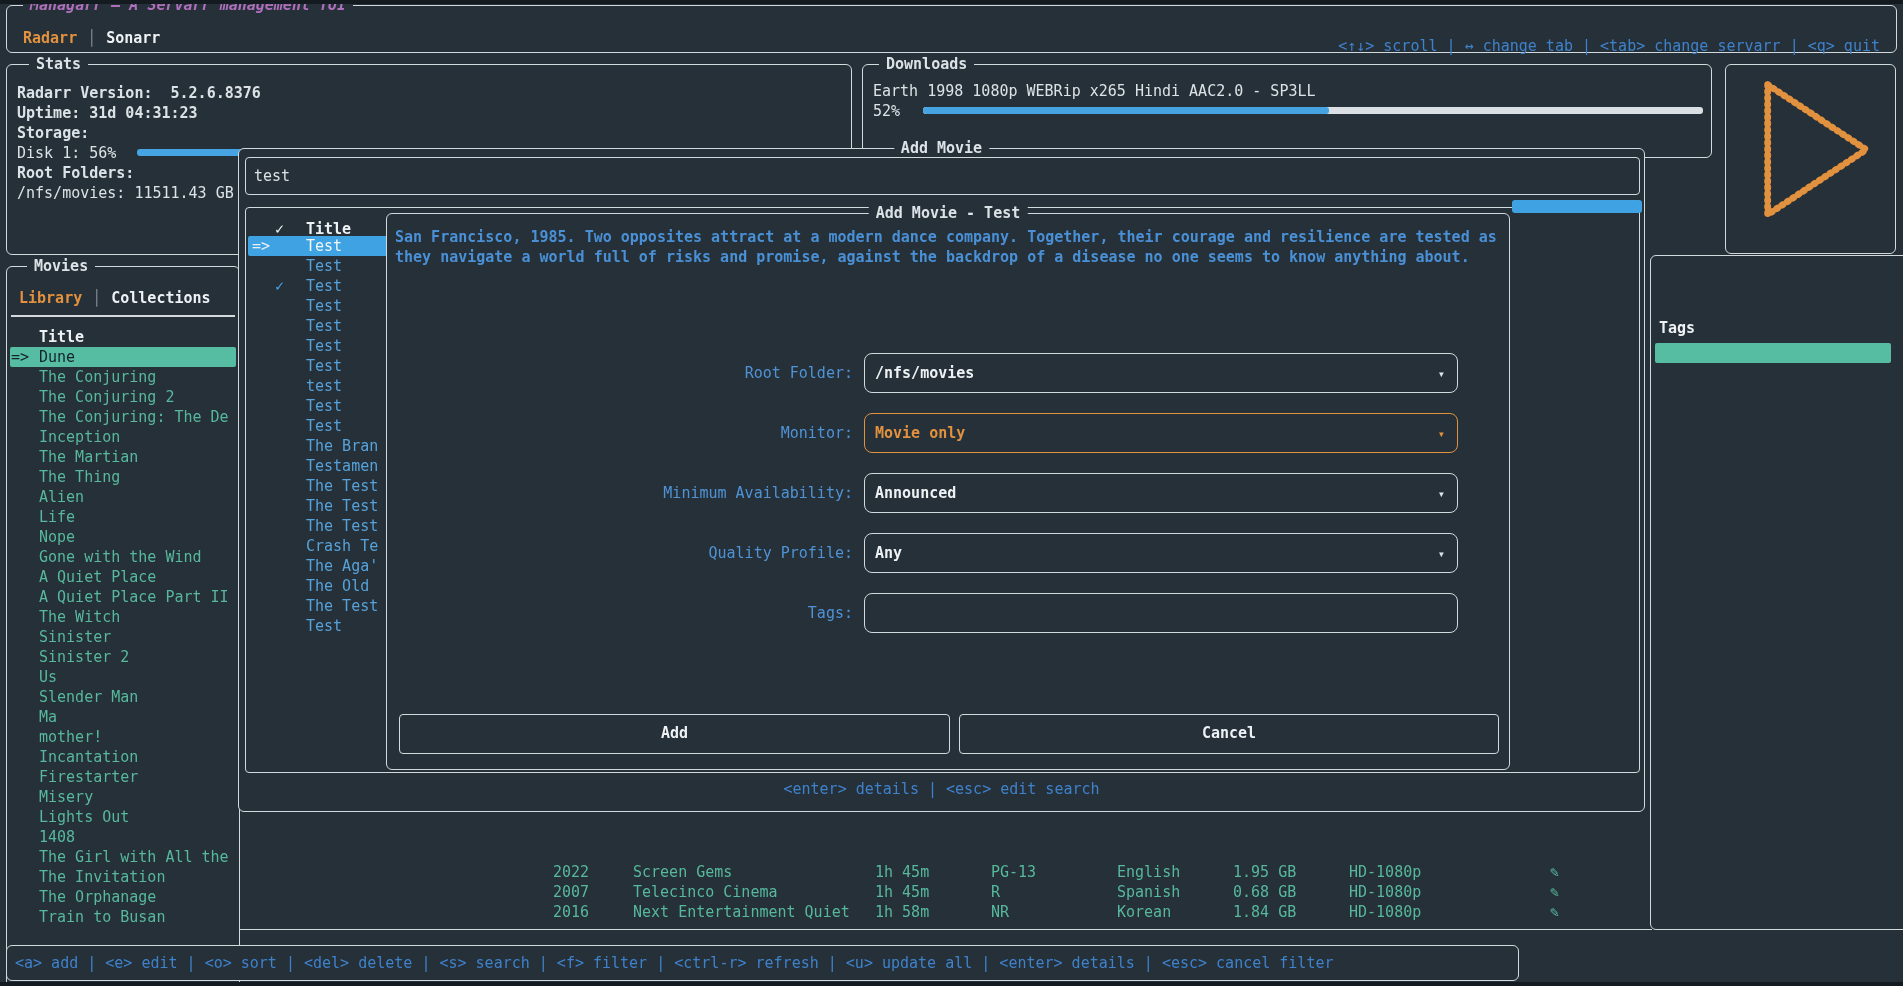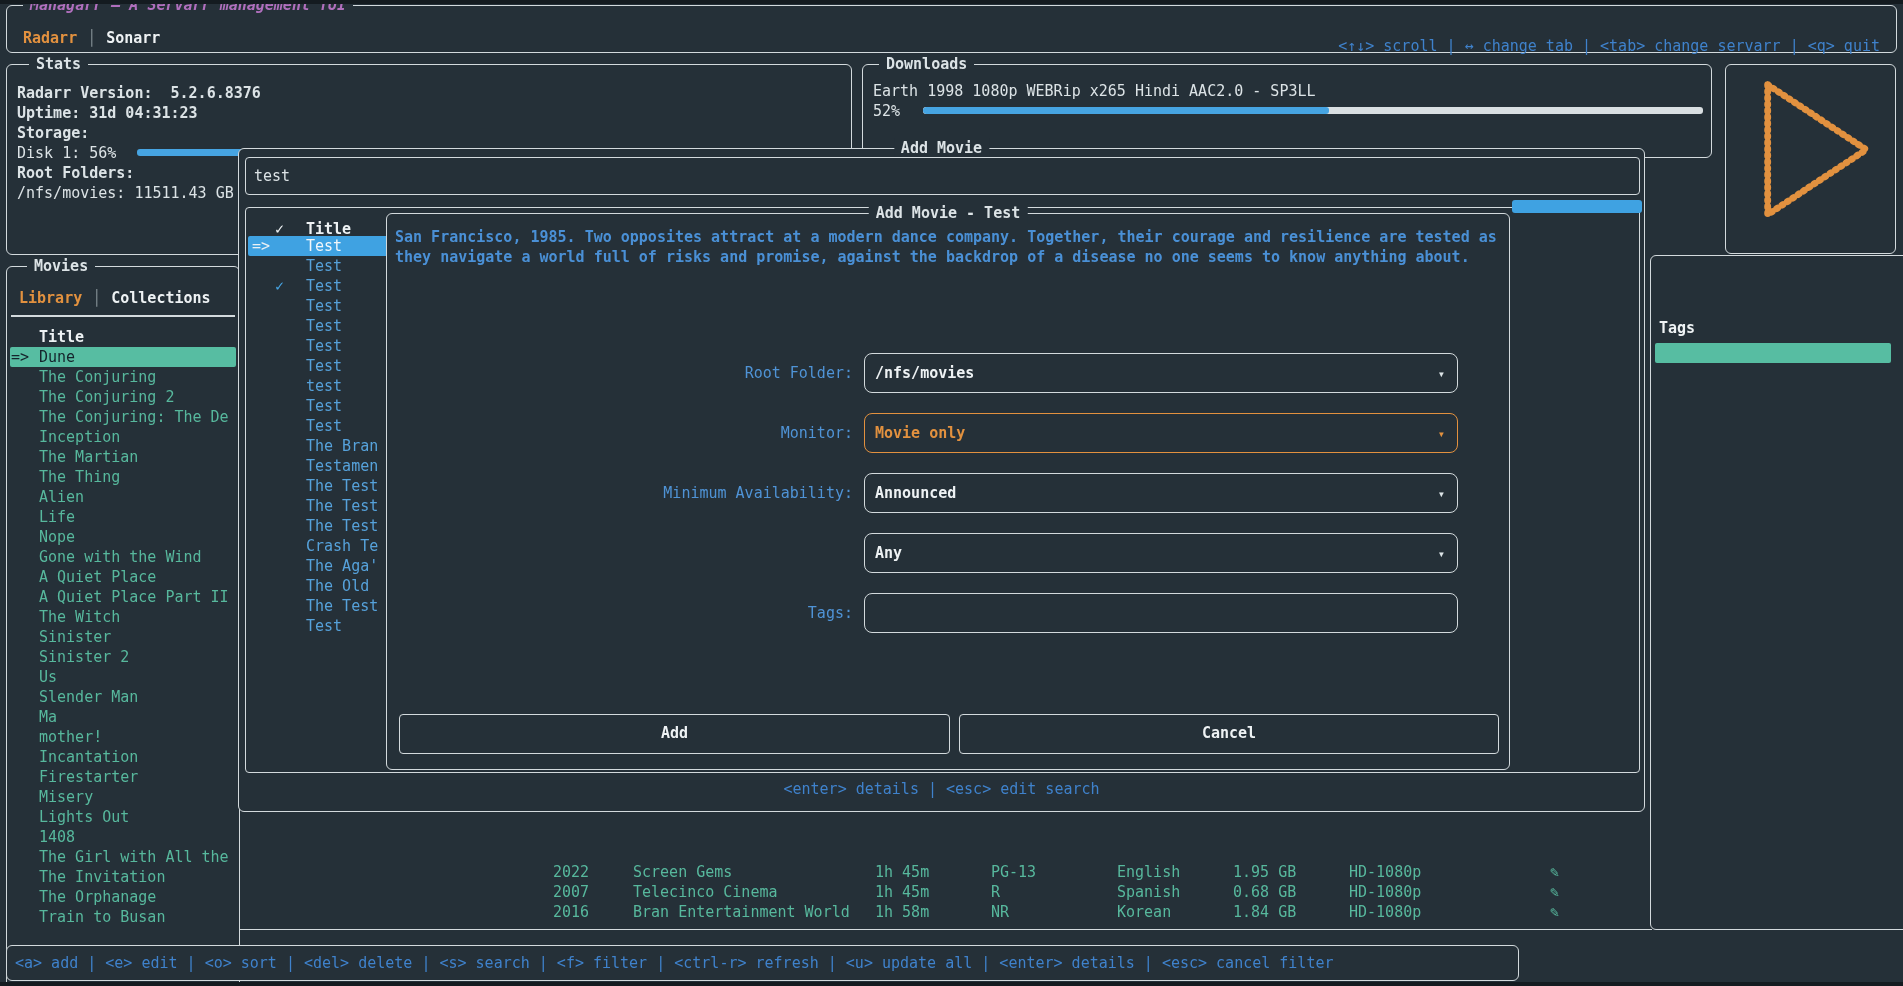--- a/index.html
+++ b/index.html
@@ -319,21 +319,21 @@
       <span class="c-runtime">1h 45m</span>
       <span class="c-cert">R</span>
       <span class="c-lang">Spanish</span>
       <span class="c-size">0.68 GB</span>
       <span class="c-qual">HD-1080p</span>
       <span class="c-edit">✎</span>
     </div>
 
     <div class="t-row">
       <span class="c-year">2016</span>
-      <span class="c-studio">Bran Entertainment World</span>
+      <span class="c-studio">Next Entertainment Quiet</span>
       <span class="c-runtime">1h 58m</span>
       <span class="c-cert">NR</span>
       <span class="c-lang">Korean</span>
       <span class="c-size">1.84 GB</span>
       <span class="c-qual">HD-1080p</span>
       <span class="c-edit">✎</span>
     </div>
   </div>
 
 <div class="box" id="footer">
@@ -502,20 +502,21 @@
 
       <div class="d-row">
         <span class="d-label">Minimum Availability:</span>
         <div class="d-select">
           <span class="d-value">Announced</span>
           <span class="d-arrow">▾</span>
         </div>
       </div>
 
       <div class="d-row">
+        <span class="d-label">Quality Profile:</span>
         <div class="d-select">
           <span class="d-value">Any</span>
           <span class="d-arrow">▾</span>
         </div>
       </div>
 
       <div class="d-row">
         <span class="d-label">Tags:</span>
         <div class="d-select">
           <span class="d-value"></span>

